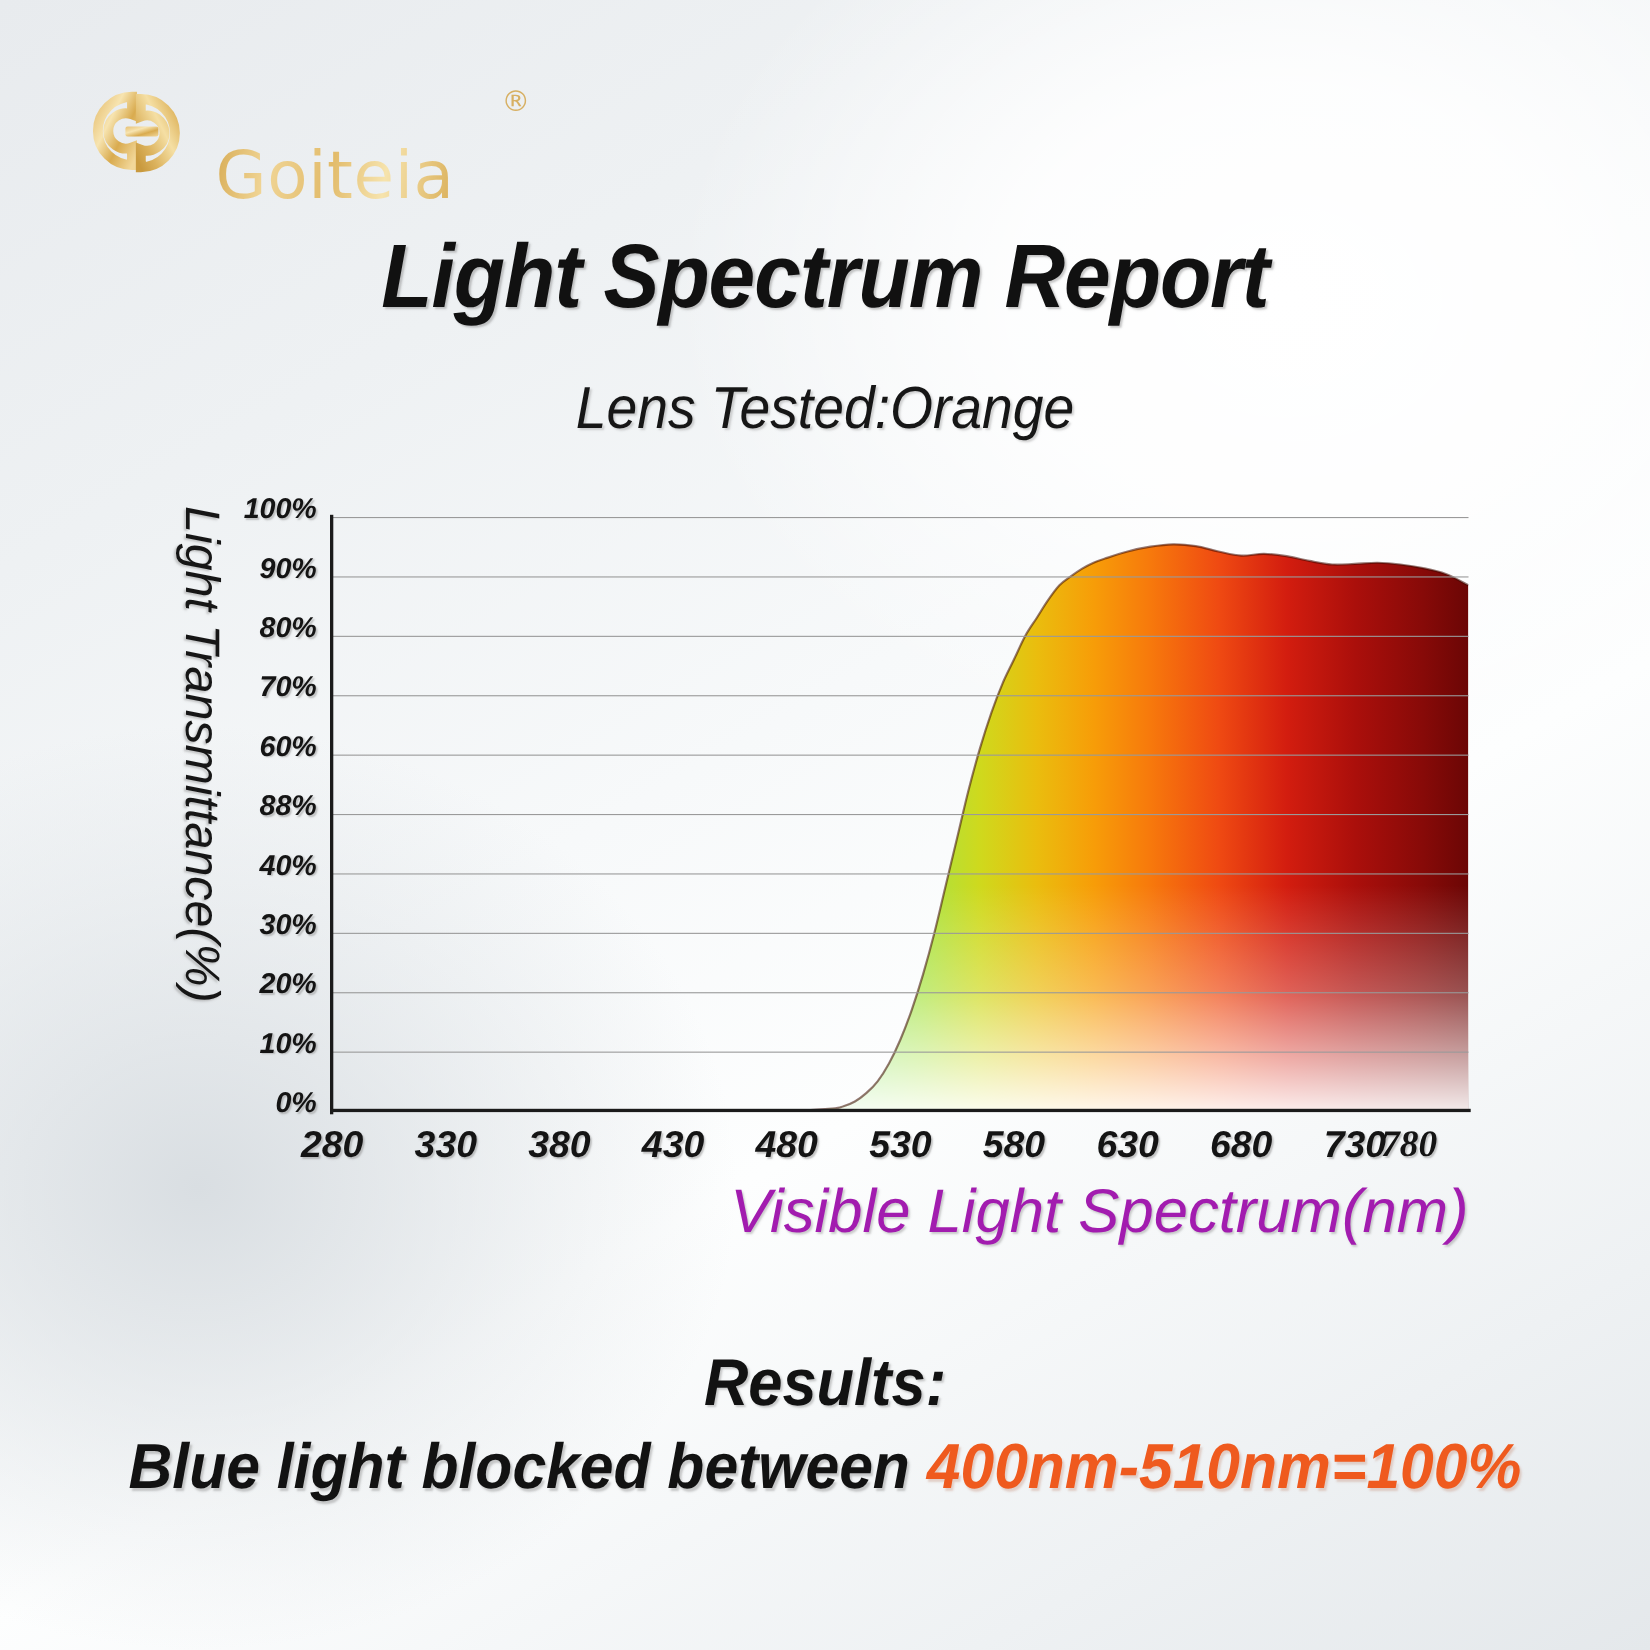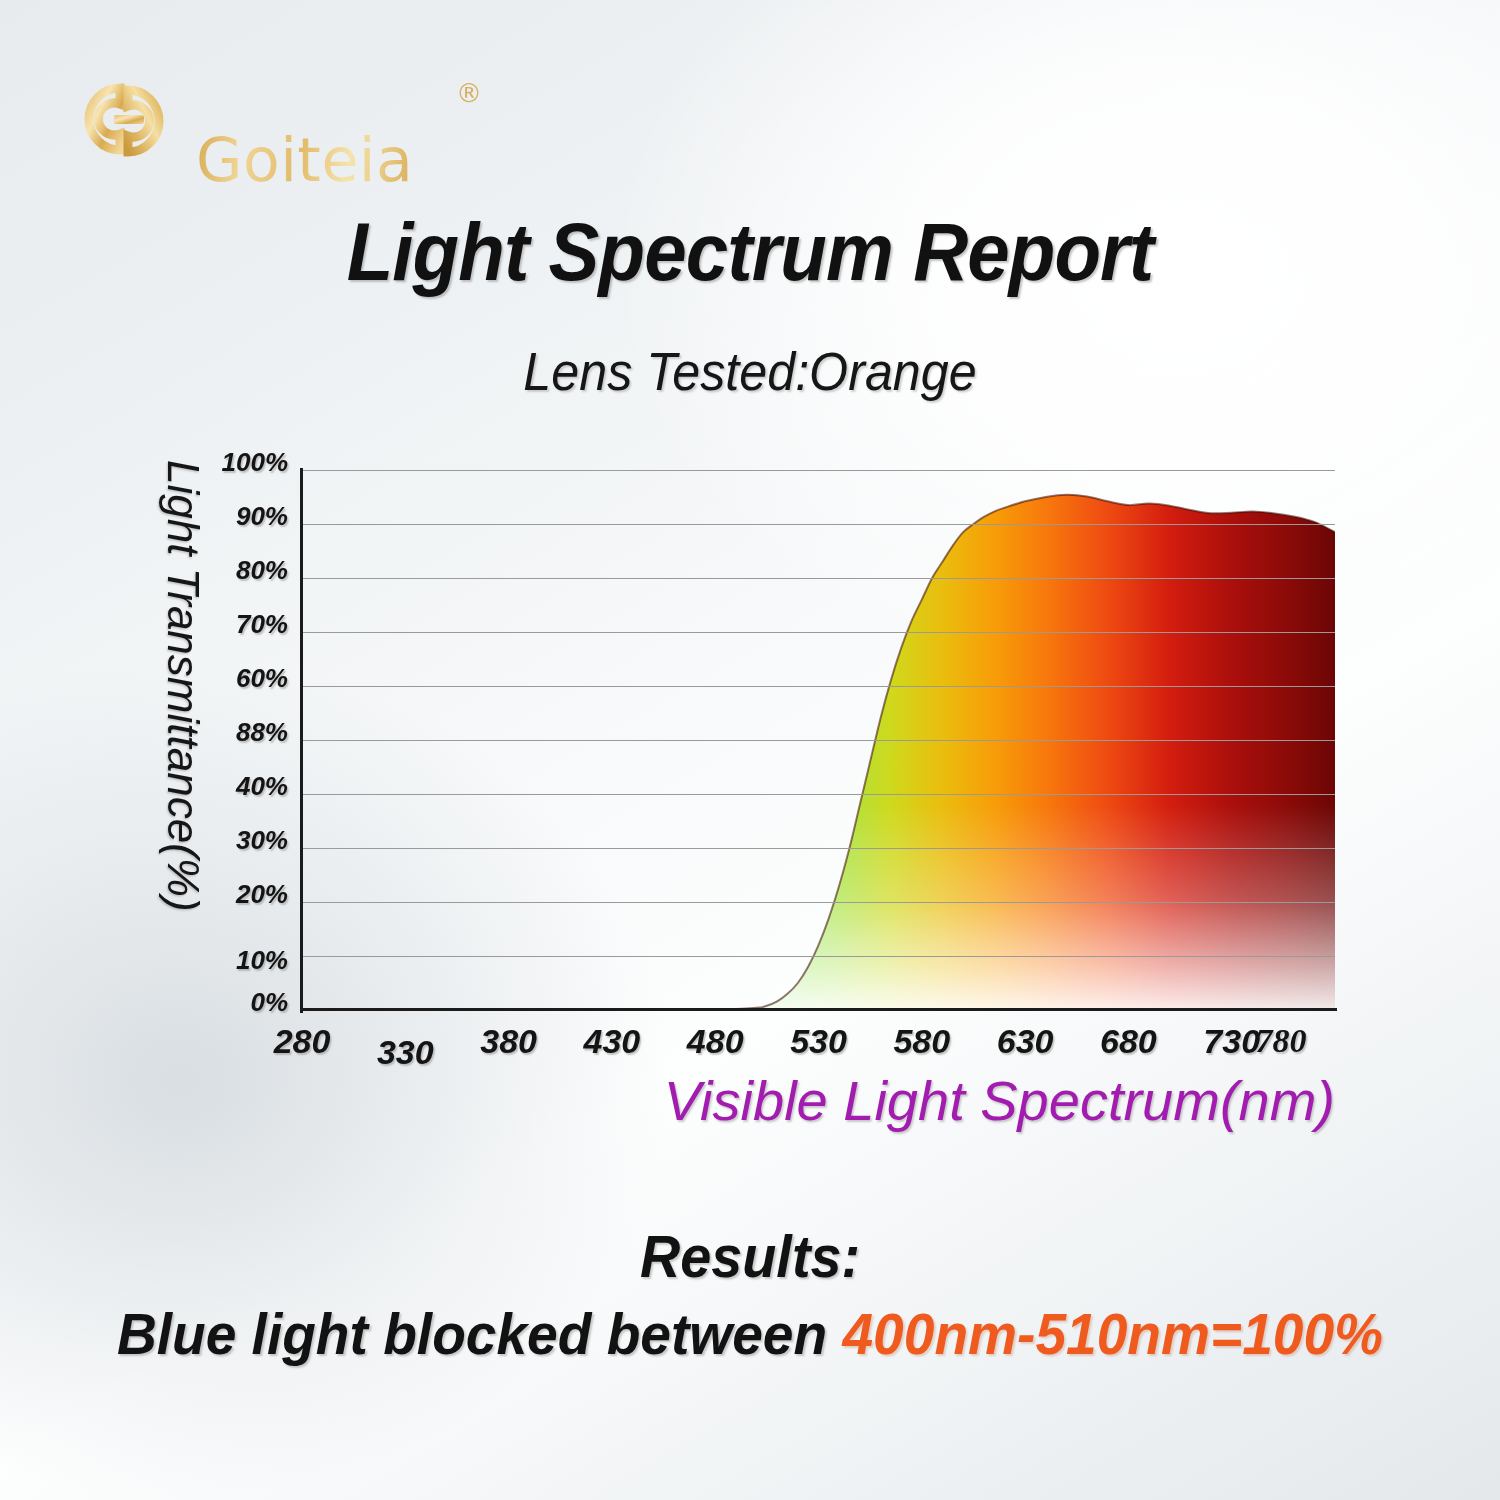--- a/index.html
+++ b/index.html
@@ -294,32 +294,32 @@
       <div class="gridline" style="top: 54px;"></div>
       <div class="gridline" style="top: 0px;"></div>
     </div>
 
   <div id="y-axis-line"></div>
   <div id="x-axis-line"></div>
 
   <div id="y-axis-title">Light Transmittance(%)</div>
   <div id="x-axis-title">Visible Light Spectrum(nm)</div>
 <div class="ytick-label" style="top: 987px;">0%</div>
-    <div class="ytick-label" style="top: 933px; margin-top: 12px;">10%</div>
+    <div class="ytick-label" style="top: 933px;">10%</div>
     <div class="ytick-label" style="top: 879px;">20%</div>
     <div class="ytick-label" style="top: 825px;">30%</div>
     <div class="ytick-label" style="top: 771px;">40%</div>
     <div class="ytick-label" style="top: 717px;">88%</div>
     <div class="ytick-label" style="top: 663px;">60%</div>
     <div class="ytick-label" style="top: 609px;">70%</div>
     <div class="ytick-label" style="top: 555px;">80%</div>
     <div class="ytick-label" style="top: 501px; margin-left: 41px;">90%</div>
     <div class="ytick-label" style="top: 447px;">100%</div>
     <div class="xtick-label" style="left: 302px;">280</div>
-    <div class="xtick-label" style="left: 405.3px; margin-top: 11px;">330</div>
+    <div class="xtick-label" style="left: 405.3px;">330</div>
     <div class="xtick-label" style="left: 508.6px;">380</div>
     <div class="xtick-label" style="left: 611.9px;">430</div>
     <div class="xtick-label" style="left: 715.2px;">480</div>
     <div class="xtick-label" style="left: 818.5px;">530</div>
     <div class="xtick-label" style="left: 921.8px;">580</div>
     <div class="xtick-label" style="left: 1025.1px;">630</div>
     <div class="xtick-label" style="left: 1128.4px;">680</div>
     <div class="xtick-label" style="left: 1231.7px;">730</div>
     <div class="xtick-label" style="left: 1281px; font-family: Liberation Serif, serif;">780</div>
   </div>

